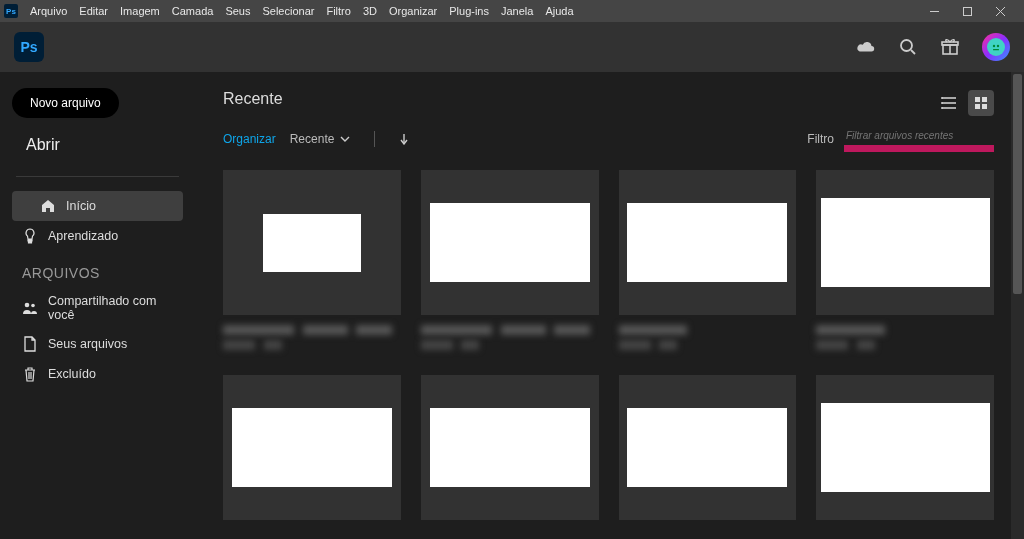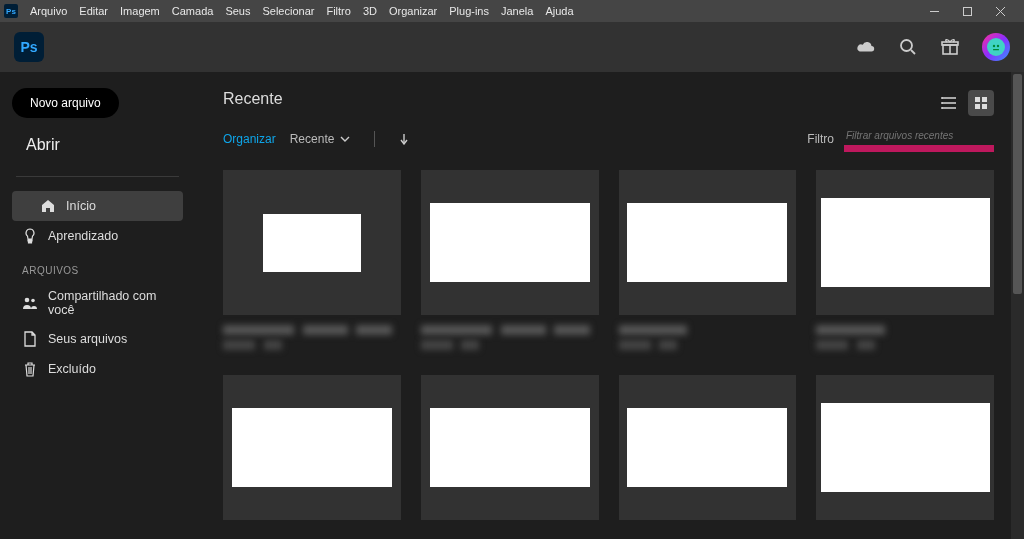--- a/index.html
+++ b/index.html
@@ -24,21 +24,21 @@
 
 
 .main { display:flex; height:calc(539px - 72px); }
 .sidebar { width:195px; padding:16px 12px; }
 .btn-new { background:#000000; color:#fff; border:none; border-radius:20px; padding:8px 18px; font-size:12px; cursor:pointer; margin-bottom:10px; }
 .btn-open { background:none; border:none; color:#eee; font-size:16px; padding:8px 14px; cursor:pointer; display:block; }
 .side-sep { border:none; border-top:1px solid #3a3a3a; margin:14px 4px; }
 .side-item { display:flex; align-items:center; gap:10px; padding:7px 10px; border-radius:4px; cursor:pointer; font-size:12.5px; color:#ddd; }
 .side-item.active { background:#3f3f3f;padding-left:28px; }
 .side-item .sicon { width:16px; height:16px; display:flex; align-items:center; justify-content:center; }
-.side-head { font-size:10px; letter-spacing:0.5px; color:#999; padding:14px 10px 6px; text-transform:uppercase; }
+.side-head { font-size:14px; letter-spacing:0.5px; color:#999; padding:14px 10px 6px; text-transform:uppercase; }
 
 
 .content { flex:1; padding:18px 30px 0 28px; overflow-y:auto; position:relative; }
 .content h2 { font-size:16px; font-weight:500; color:#ddd; margin-bottom:18px; }
 .toolbar { display:flex; align-items:center; font-size:12px; color:#bbb; margin-bottom:18px; }
 .toolbar .sort { display:flex; align-items:center; gap:14px; }
 .toolbar .sort .lbl { color:#0ea5e9; }
 .toolbar .sort .sel { display:flex; align-items:center; gap:6px; cursor:pointer; }
 .toolbar .sort .div { width:1px; height:16px; background:#555; margin:0 10px; }
 .toolbar .sort .arrow { cursor:pointer; }

